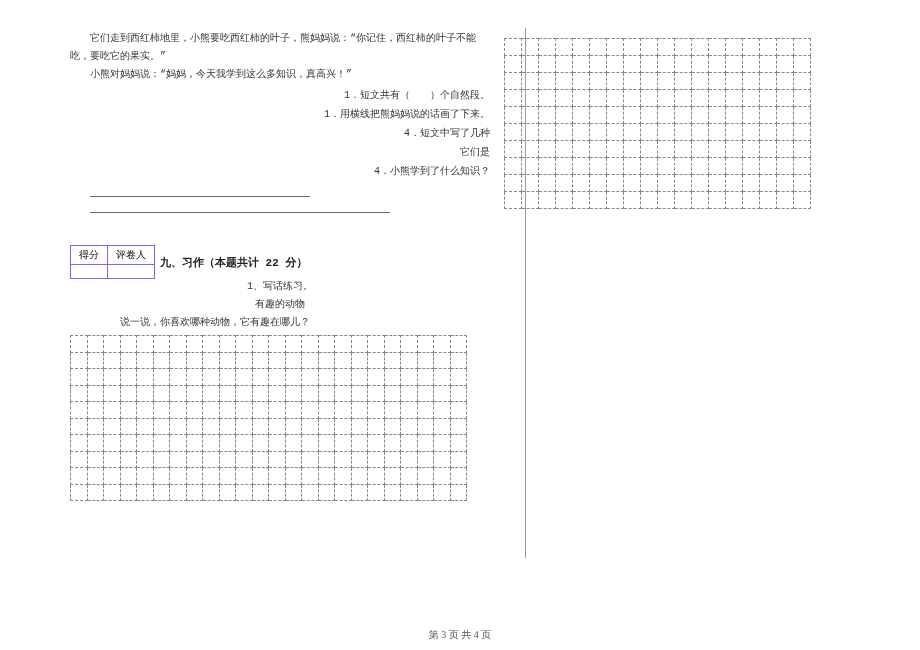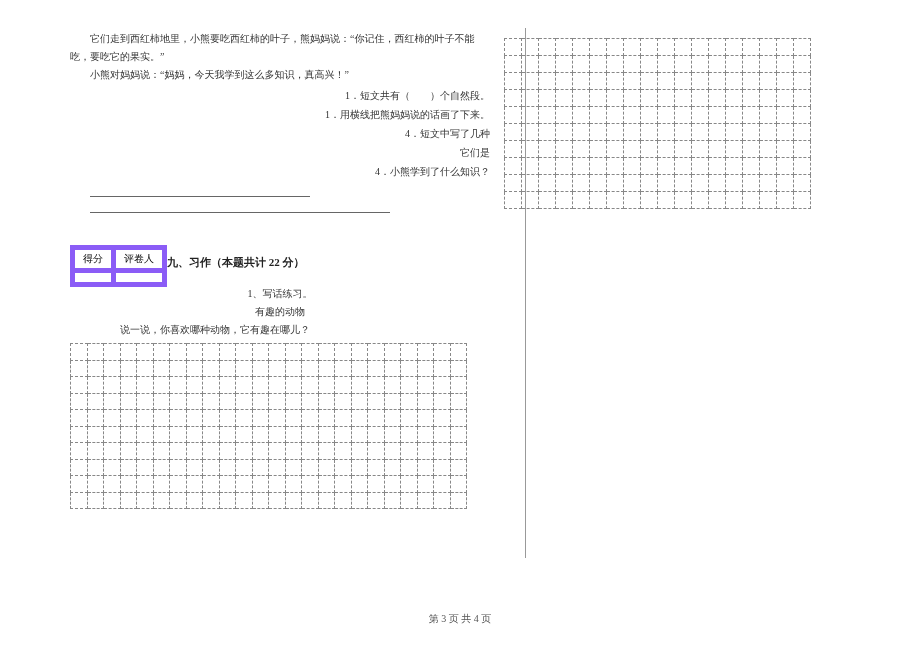--- a/index.html
+++ b/index.html
@@ -8,20 +8,21 @@
       height: 650px;
       background: #fff;
       font-family: "SimSun", "宋体", serif;
       position: relative;
       overflow: hidden;
     }
     .page {
       display: flex;
       padding: 30px 40px 0 70px;
       gap: 14px;
+      font-family: Liberation Mono, monospace;
     }
     .col-left {
       flex: 1;
       max-width: 420px;
     }
     .col-right {
       flex: 0 0 310px;
       padding-top: 8px;
     }
     .divider {
@@ -57,21 +58,21 @@
       width: 300px;
     }
     .blank-line.short { width: 220px; }
     .score-box {
       display: inline-block;
       border-collapse: collapse;
       margin-top: 30px;
       float: left;
     }
     .score-box td {
-      border: 5px solid #8b5cf6;
+      border: 1px solid #8b5cf6;
       font-size: 10px;
       padding: 2px 8px;
       text-align: center;
       min-width: 26px;
       height: 14px;
     }
     .score-box .blankrow td { height: 14px; }
     .section-head {
       font-size: 11px;
       font-weight: bold;
@@ -103,21 +104,21 @@
     .grid-row { display: table-row; }
     .grid-cell {
       display: table-cell;
       border: 1px dashed #888;
       width: 17px;
       height: 17px;
     }
     .grid.small .grid-cell { width: 16.5px; height: 16.5px; }
     .footer {
       position: absolute;
-      bottom: 24px;
+      bottom: 8px;
       left: 0;
       width: 100%;
       text-align: center;
       font-size: 10px;
       color: #555;
     }
   </style>
 </head>
 <body>
 

